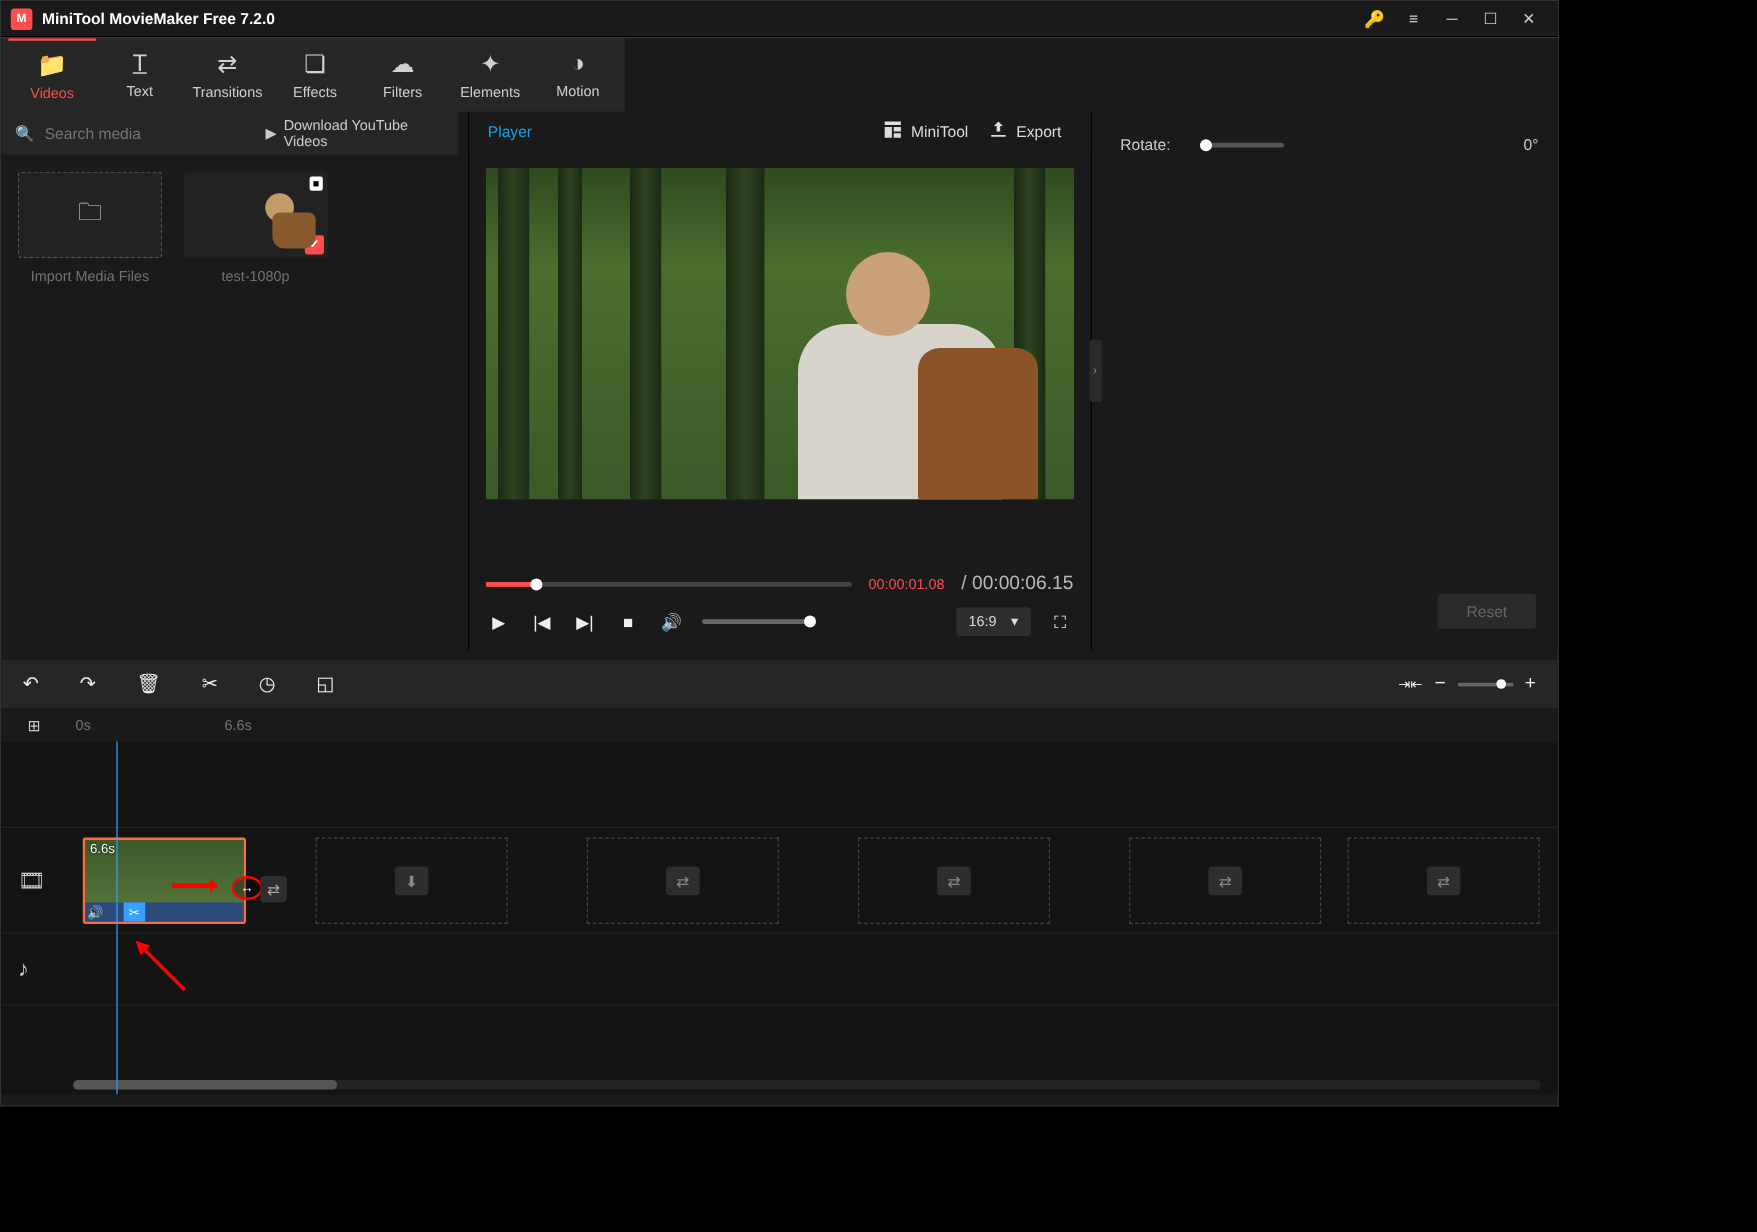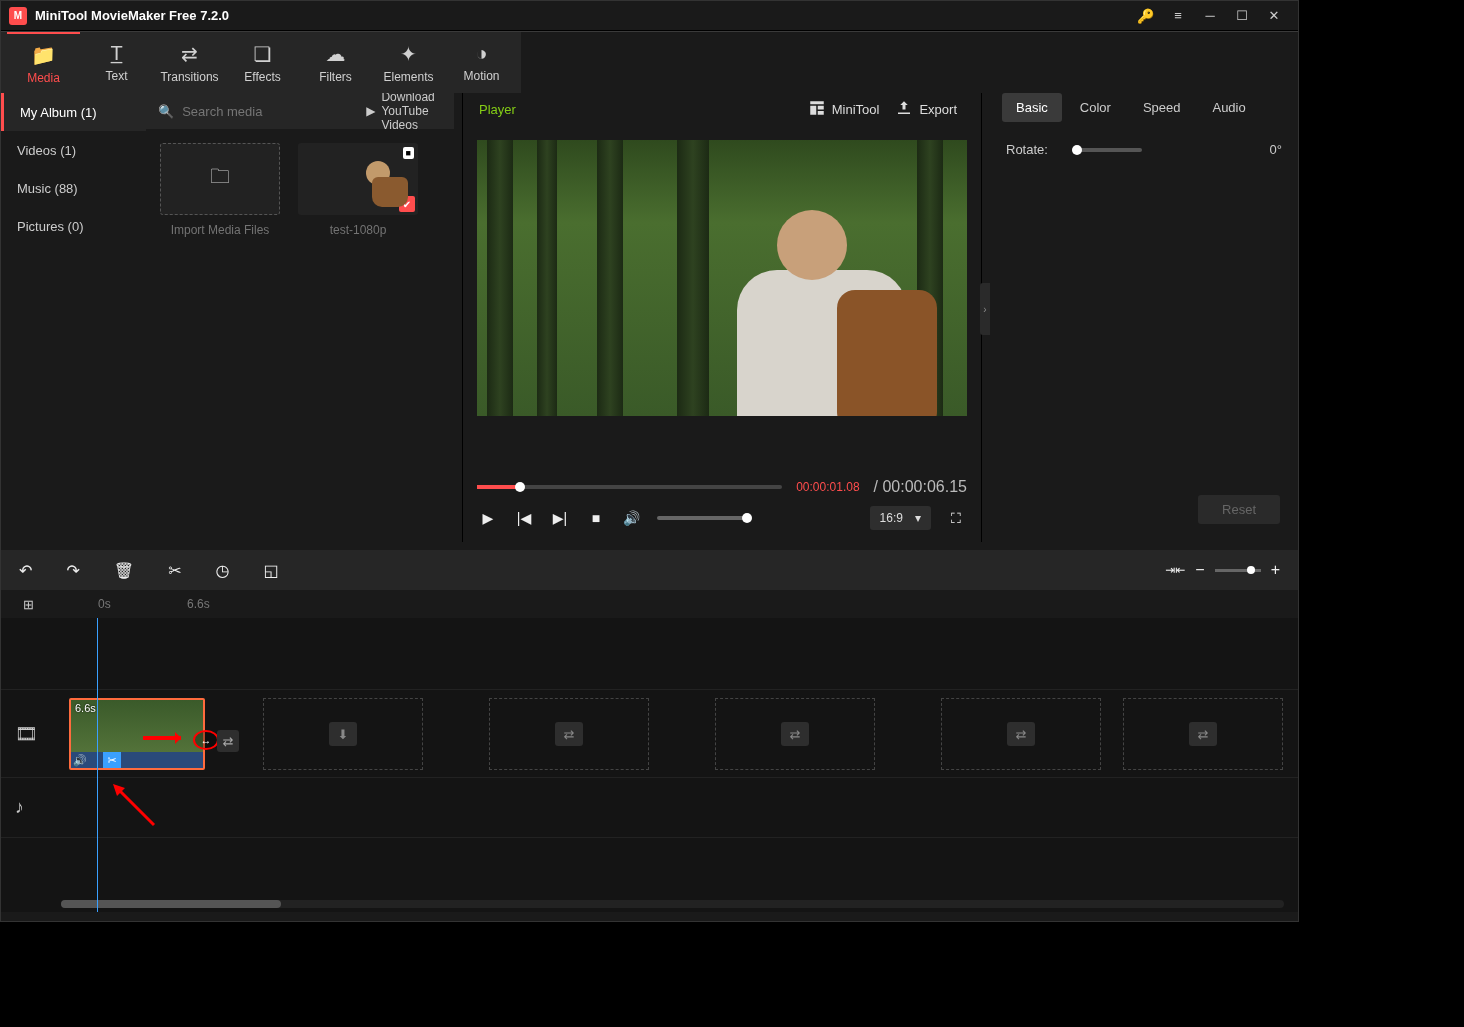--- a/index.html
+++ b/index.html
@@ -33,21 +33,21 @@
   .thumb .box.dashed { border: 1.5px dashed #555; }
   .thumb .box .vi { position: absolute; top: 4px; right: 4px; background: #fff; color: #000; font-size: 9px; padding: 1px 3px; border-radius: 2px; }
   .thumb .box .check { position: absolute; bottom: 3px; right: 3px; width: 16px; height: 16px; background: #ff4d4d; color: #fff; font-size: 10px; display: flex; align-items: center; justify-content: center; border-radius: 2px; }
   .thumb .lbl { font-size: 12px; color: #737373; }
   .preview-thumb { background: linear-gradient(to bottom, #3a5a2a 0%, #5b7a3e 50%, #4a6a34 100%); position: relative; }
   .preview-thumb::before { content:''; position:absolute; right:28px; top:18px; width:24px; height:24px; background:#c29a6b; border-radius:50%; }
   .preview-thumb::after { content:''; position:absolute; right:10px; bottom:8px; width:36px; height:30px; background:#8a5a2f; border-radius:6px 6px 10px 10px; }
   
   .player-panel { width: 520px; background: #1a1a1a; margin-left: 8px; display: flex; flex-direction: column; border-left:1px solid #000; border-right:1px solid #000;}
   .player-header { height: 44px; display: flex; align-items: center; padding: 0 16px; background: #1a1a1a; }
-  .player-header .lbl { color: #84cc16; font-size: 13px; }
+  .player-header .lbl { color: #0ea5e9; font-size: 13px; }
   .player-header .spacer { flex: 1; }
   .player-header .btn { display: flex; align-items: center; gap: 6px; color: #ddd; cursor: pointer; padding: 6px 8px; }
   .player-video { flex: 1; display: flex; align-items: center; justify-content: center; padding: 14px; }
   .player-video .canvas { width: 492px; height: 276px; background: linear-gradient(to bottom, #2f4a1e 0%, #4a6e2f 30%, #3a5a28 100%); position: relative; overflow:hidden;}
   .player-video .canvas .tree { position:absolute; top:0; bottom:0; width:26px; background:linear-gradient(to right,#1c2a14,#2e4220,#1c2a14); }
   .player-video .canvas .person-head { position:absolute; right:120px; top:70px; width:70px; height:70px; background:#c8a07a; border-radius:50%; }
   .player-video .canvas .person-body { position:absolute; right:60px; top:130px; width:170px; height:150px; background:#d8d4cc; border-radius:40px 40px 0 0; }
   .player-video .canvas .backpack { position:absolute; right:30px; top:150px; width:100px; height:140px; background:#8a5428; border-radius:18px; }
   .player-controls { padding: 0 14px 12px 14px; margin-top: 48px; }
   .seek { display: flex; align-items: center; gap: 14px; margin-bottom: 10px; }
@@ -123,21 +123,21 @@
     <div class="win-icon">≡</div>
     <div class="win-icon">─</div>
     <div class="win-icon">☐</div>
     <div class="win-icon">✕</div>
   </div>
 
   <div class="toptabs" style="position:relative;">
     <div id="toptabs-host" style="display:flex;">
         <div class="toptab active">
           <div class="ic">📁</div>
-                 <div class="lbl">Media</div>
+                 <div class="lbl">Videos</div>
         </div>
         <div class="toptab">
           <div class="ic">T̲</div>
                  <div class="lbl">Text</div>
         </div>
         <div class="toptab">
           <div class="ic">⇄</div>
                  <div class="lbl">Transitions</div>
         </div>
         <div class="toptab">
@@ -155,26 +155,20 @@
         <div class="toptab">
           <div class="ic">◑</div>
                  <div class="lbl">Motion</div>
         </div>
       </div>
     <div style="position:absolute; left:520px; right:0; top:0; bottom:0; background:#1a1a1a;"></div>
   </div>
 
   <div class="mainrow">
 
-    <div class="media-sidebar" id="sidebar-host">
-        <div class="item active">My Album (1)</div>
-        <div class="item">Videos (1)</div>
-        <div class="item">Music (88)</div>
-        <div class="item">Pictures (0)</div>
-      </div>
 
     <div class="media-content">
       <div class="search-row">
         <span style="color:#888;">🔍</span>
         <input placeholder="Search media" style="">
         <div class="dl">
           <span>▶</span>
           <span>Download YouTube Videos</span>
         </div>
       </div>
@@ -251,26 +245,20 @@
             <span>16:9</span>
             <span>▾</span>
           </div>
           <div class="ic">⛶</div>
         </div>
       </div>
     </div>
 
     <div class="prop-panel">
       <div class="collapse">›</div>
-      <div class="prop-tabs" id="proptabs-host">
-          <div class="prop-tab active">Basic</div>
-          <div class="prop-tab">Color</div>
-          <div class="prop-tab">Speed</div>
-          <div class="prop-tab">Audio</div>
-        </div>
       <div class="prop-body">
         <div class="prop-row">
           <div class="lbl">Rotate:</div>
           <div class="slider">
               <div class="k"></div>
             </div>
           <div style="flex:1"></div>
           <div style="color:#ccc;">0°</div>
         </div>
       </div>
@@ -291,21 +279,21 @@
       <div class="ic">−</div>
       <div class="zbar">
           <div class="k"></div>
         </div>
       <div class="ic">+</div>
     </div>
   </div>
 
   <div class="tl-ruler">
     <div class="add">⊞</div>
-    <div class="mark" style="left:62px;margin-left:35px;">0s</div>
+    <div class="mark" style="left:62px;">0s</div>
     <div class="mark" style="left:186px;">6.6s</div>
   </div>
 
   <div class="tl-body">
     <div class="tl-playhead" style="top:-28px;"></div>
 
     <div class="tl-track text">
       <div class="icon"></div>
     </div>
 

